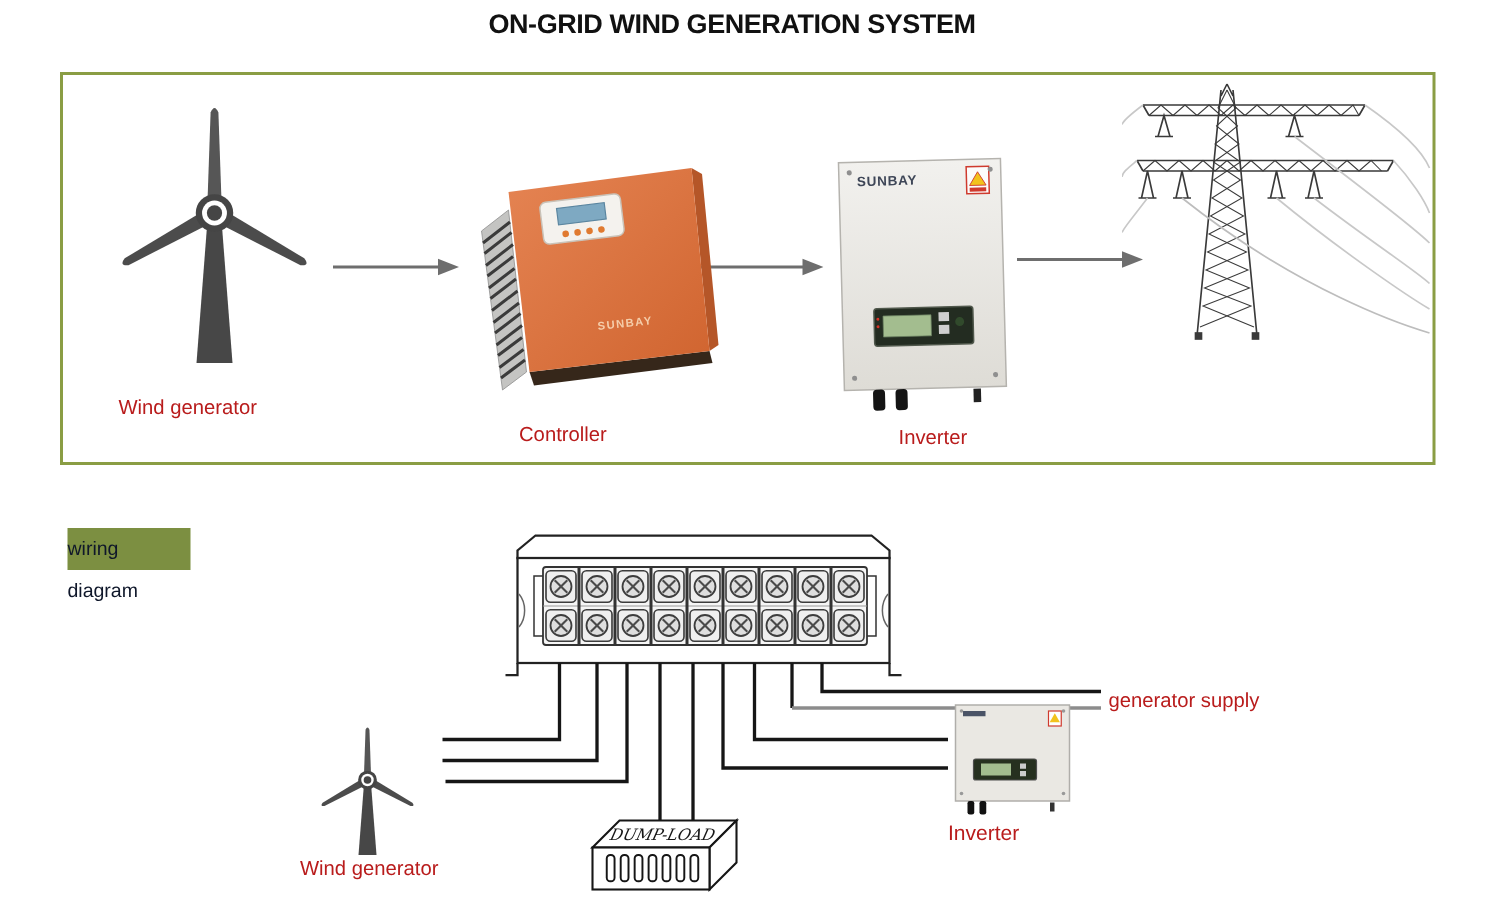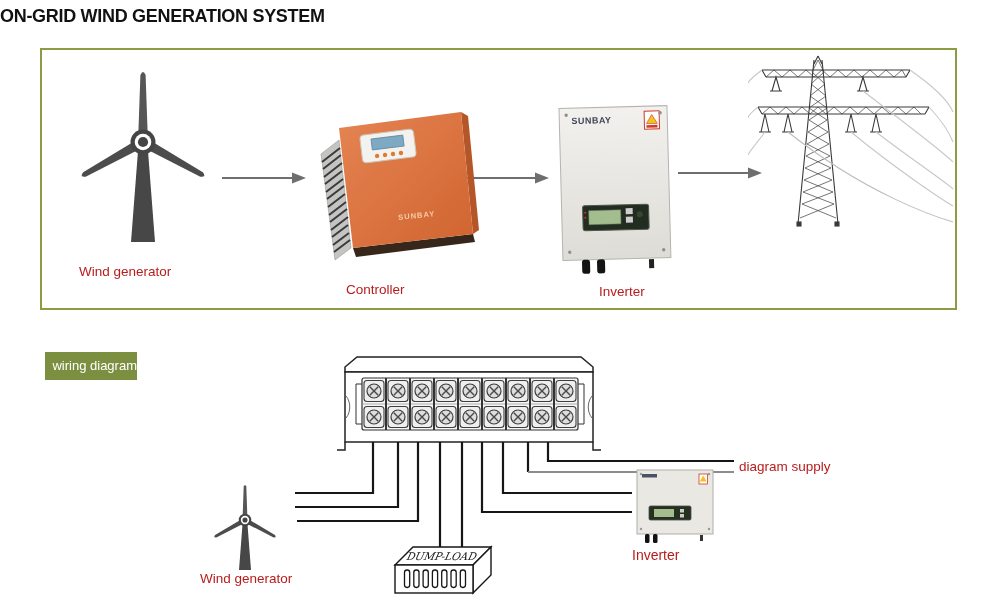--- a/index.html
+++ b/index.html
@@ -1,24 +1,24 @@
 <!DOCTYPE html>
 <html><head>
 <meta charset="utf-8">
 <style>
   html,body{margin:0;padding:0;background:#ffffff;}
   #page{position:relative;width:998px;height:608px;background:#ffffff;
         font-family:"Liberation Sans",sans-serif;color:#1a1a1a;overflow:hidden;}
   .abs{position:absolute;}
-  #title{top:6px;left:0;width:976px;font-size:18px;font-weight:bold;
+  #title{top:6px;left:0;width:976px;text-align:center;font-size:18px;font-weight:bold;
          letter-spacing:-0.3px;color:#111;}
   #flow-panel{left:40px;top:48px;width:913px;height:258px;border:2px solid #8a9d44;background:#ffffff;}
   .cap{font-size:13.5px;color:#b91c1c;white-space:nowrap;}
-  #badge{left:45px;top:352px;width:92px;height:28px;line-height:28px;text-align:right;
-         background:#7c8f41;color:#ffffff;font-size:13px;}
+  #badge{left:45px;top:352px;width:82px;height:28px;line-height:28px;text-align:left;
+         background:#7c8f41;color:#0f172a;font-size:13px;}
   svg{display:block;}
 </style>
 </head>
 <body>
 
 <div id="page">
 
   <svg width="0" height="0" style="position:absolute" aria-hidden="true">
     <defs>
       <g id="turbine-art">
@@ -229,15 +229,15 @@
       <circle cx="641" cy="189" r="1.2" fill="#999999"></circle>
         <circle cx="709" cy="189" r="1.2" fill="#999999"></circle>
       <rect x="645" y="194" width="4.5" height="9" rx="1.5" fill="#111111"></rect>
       <rect x="653" y="194" width="4.5" height="9" rx="1.5" fill="#111111"></rect>
       <rect x="700" y="195" width="3" height="6" fill="#333333"></rect>
     </g>
   </svg>
 
   <div class="abs cap" style="left:200px;top:571px;">Wind generator</div>
   <div class="abs cap" style="left:632px;top:547px;font-size:14px;">Inverter</div>
-  <div class="abs cap" style="left:739px;top:459px;">diagram supply</div>
+  <div class="abs cap" style="left:739px;top:459px;">generator supply</div>
 
 </div>
 
 </body></html>

